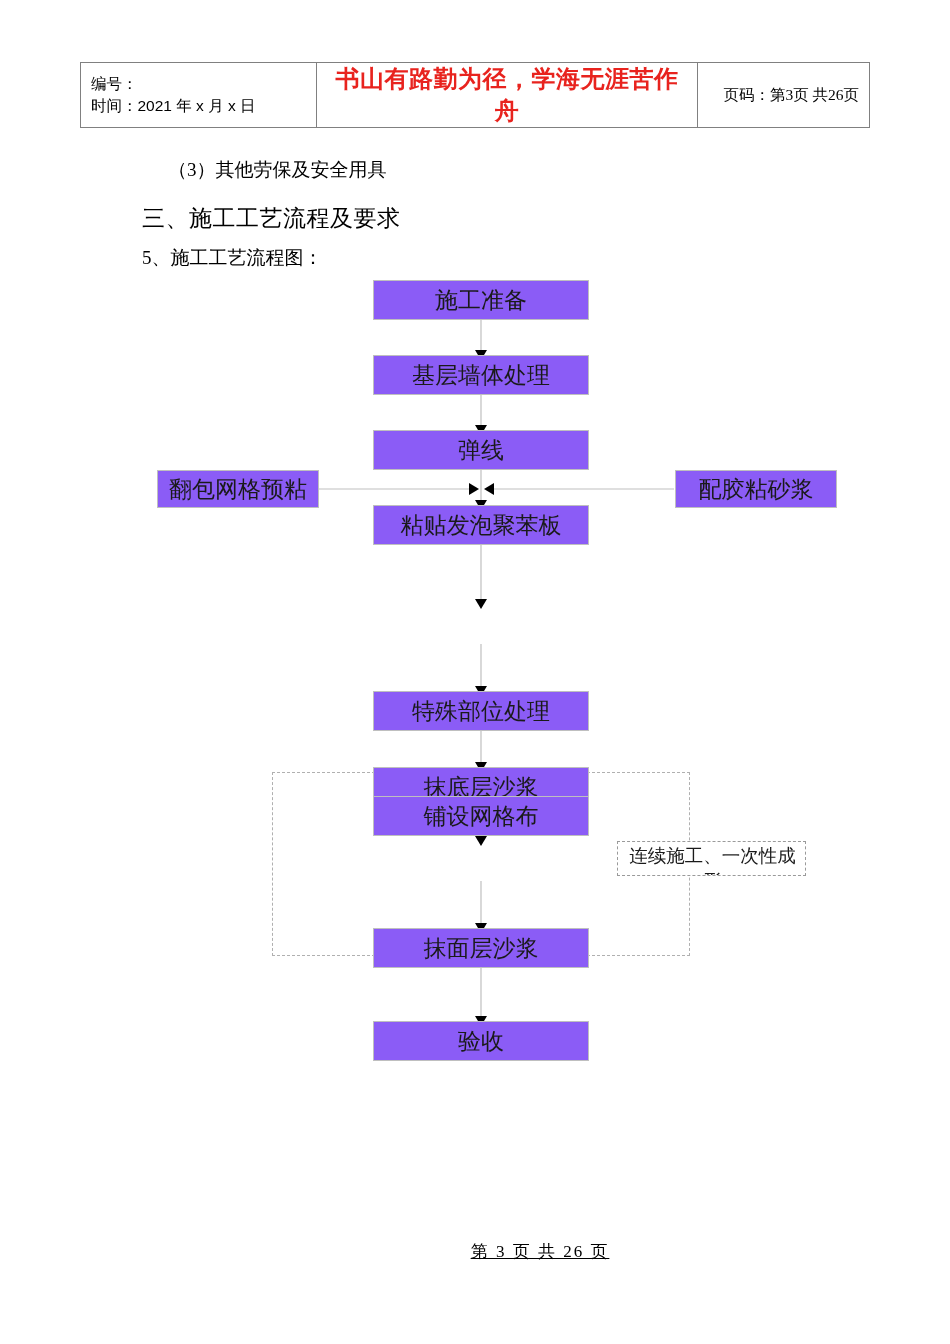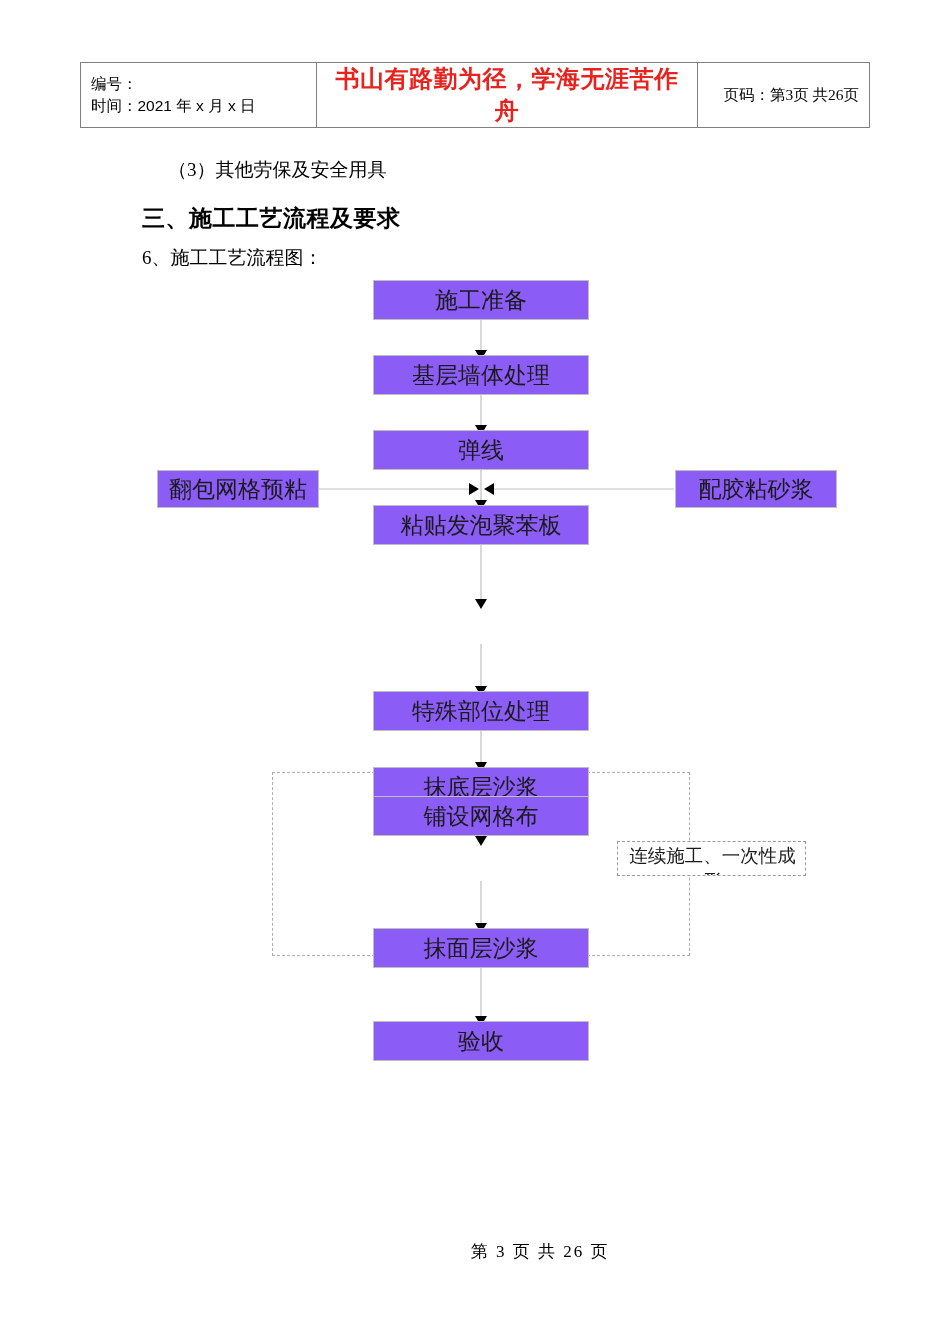--- a/index.html
+++ b/index.html
@@ -63,21 +63,21 @@
   .line-item {
     left: 168px;
     top: 157px;
     font-size: 19px;
     font-family: Liberation Serif, serif;
   }
   .section-heading {
     left: 142px;
     top: 203px;
     font-size: 23px;
-    font-weight: bold;
+    font-weight: normal;
     letter-spacing: 0.5px;
   }
   .sub-item {
     left: 142px;
     top: 245px;
     font-size: 19px;
   }
 
   
   #flowchart {
@@ -153,41 +153,42 @@
   .footer {
     position: absolute;
     left: 0;
     top: 1240px;
     width: 950px;
     text-align: center;
     font-size: 17px;
     letter-spacing: 2px;
     padding-left: 130px;
     box-sizing: border-box;
+    text-decoration: underline;
   }
 </style>
 </head>
 <body>
 
 <table class="header-table">
   <tbody>
       <tr>
     <td class="hdr-left">
       <span class="hdr-line">编号：</span>
       <span class="hdr-line">时间：2021 年 x 月 x 日</span>
     </td>
     <td class="hdr-mid">书山有路勤为径，学海无涯苦作舟</td>
     <td class="hdr-right">页码：第3页 共26页</td>
   </tr>
 </tbody>
   </table>
 
 <div class="body-line line-item">（3）其他劳保及安全用具</div>
 <div class="body-line section-heading">三、施工工艺流程及要求</div>
-<div class="body-line sub-item">6、施工工艺流程图：</div>
+<div class="body-line sub-item">5、施工工艺流程图：</div>
 
 <div id="flowchart">
 
   <div class="dashed-group"></div>
 
   <svg id="connectors" viewBox="0 0 950 1344" xmlns="http://www.w3.org/2000/svg">
     <g stroke="#bfbfbf" stroke-width="1.2" fill="none">
       <line x1="481" y1="320" x2="481" y2="350"></line>
       <line x1="481" y1="395" x2="481" y2="425"></line>
       <line x1="481" y1="470" x2="481" y2="500"></line>

